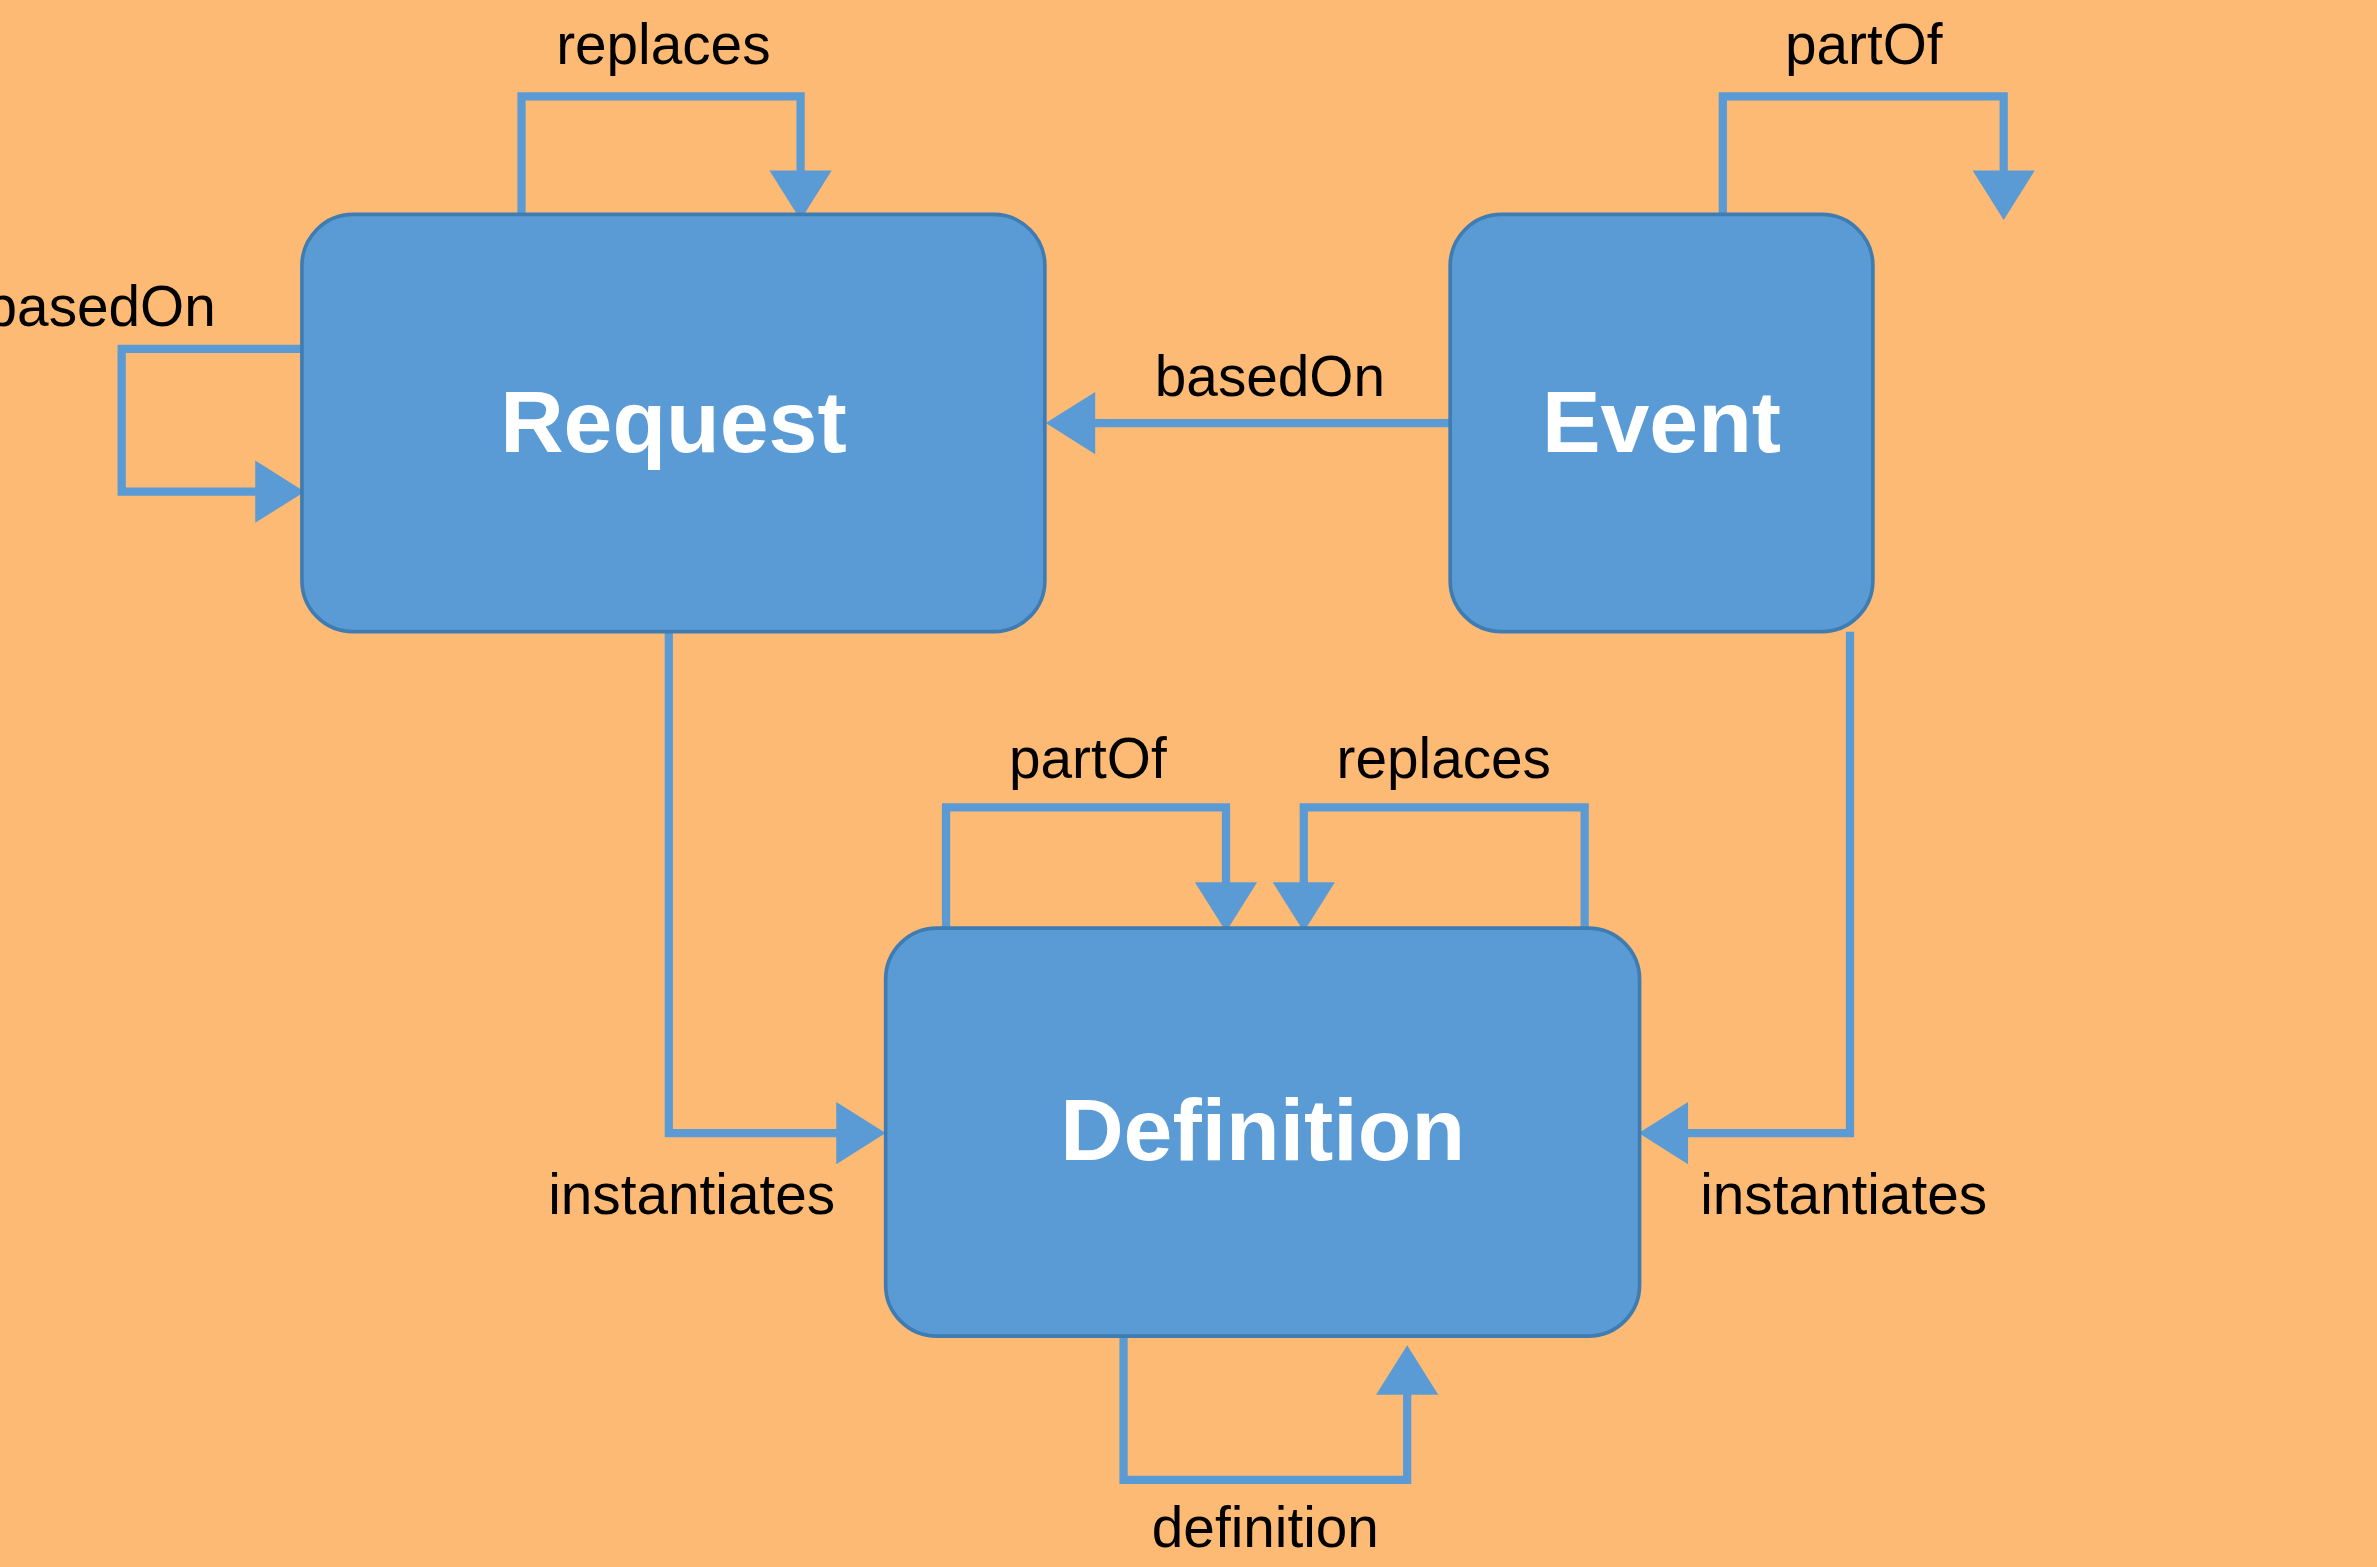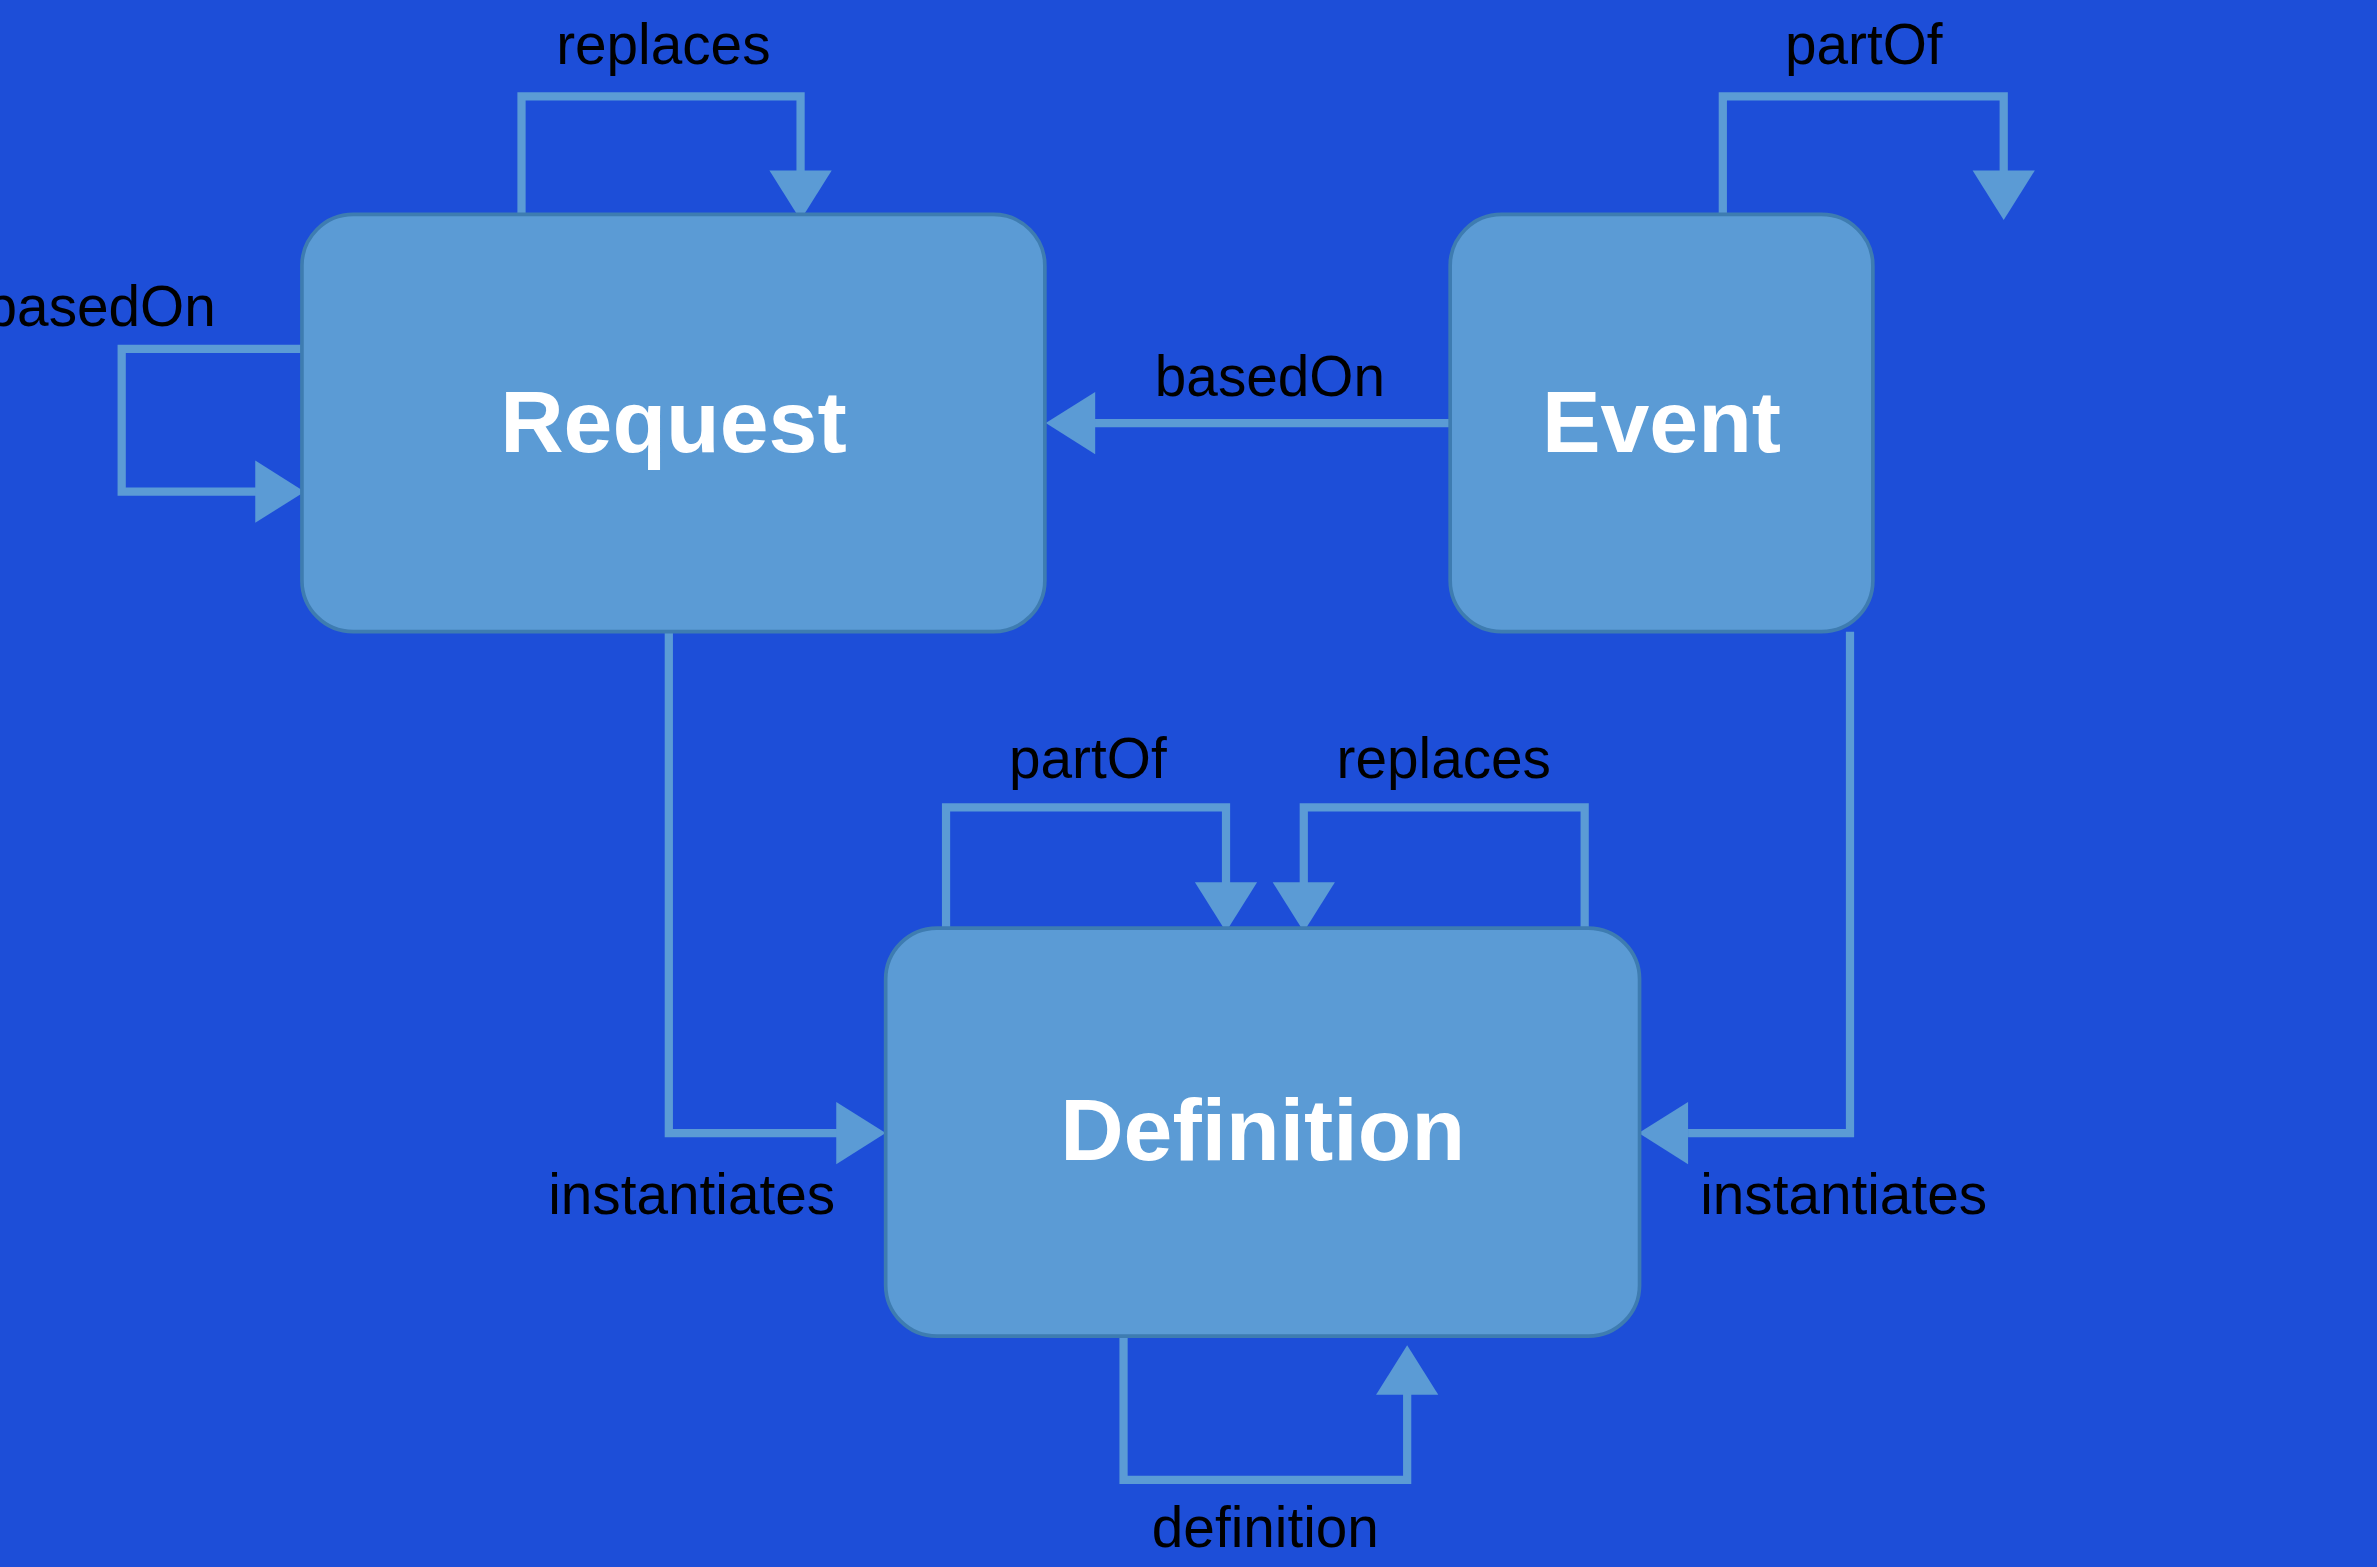--- a/index.html
+++ b/index.html
@@ -10,21 +10,21 @@
   body {
     width: 2377px;
     height: 1568px;
     overflow: hidden;
     font-family: "Liberation Sans", sans-serif;
   }
   #diagram-root {
     position: relative;
     width: 2377px;
     height: 1568px;
-    background: #1d4ed8;
+    background: #fdba74;
   }
   svg.diagram-canvas {
     position: absolute;
     top: 0;
     left: 0;
     width: 2377px;
     height: 1568px;
   }
   .node-rect {
     fill: #5B9BD5;

